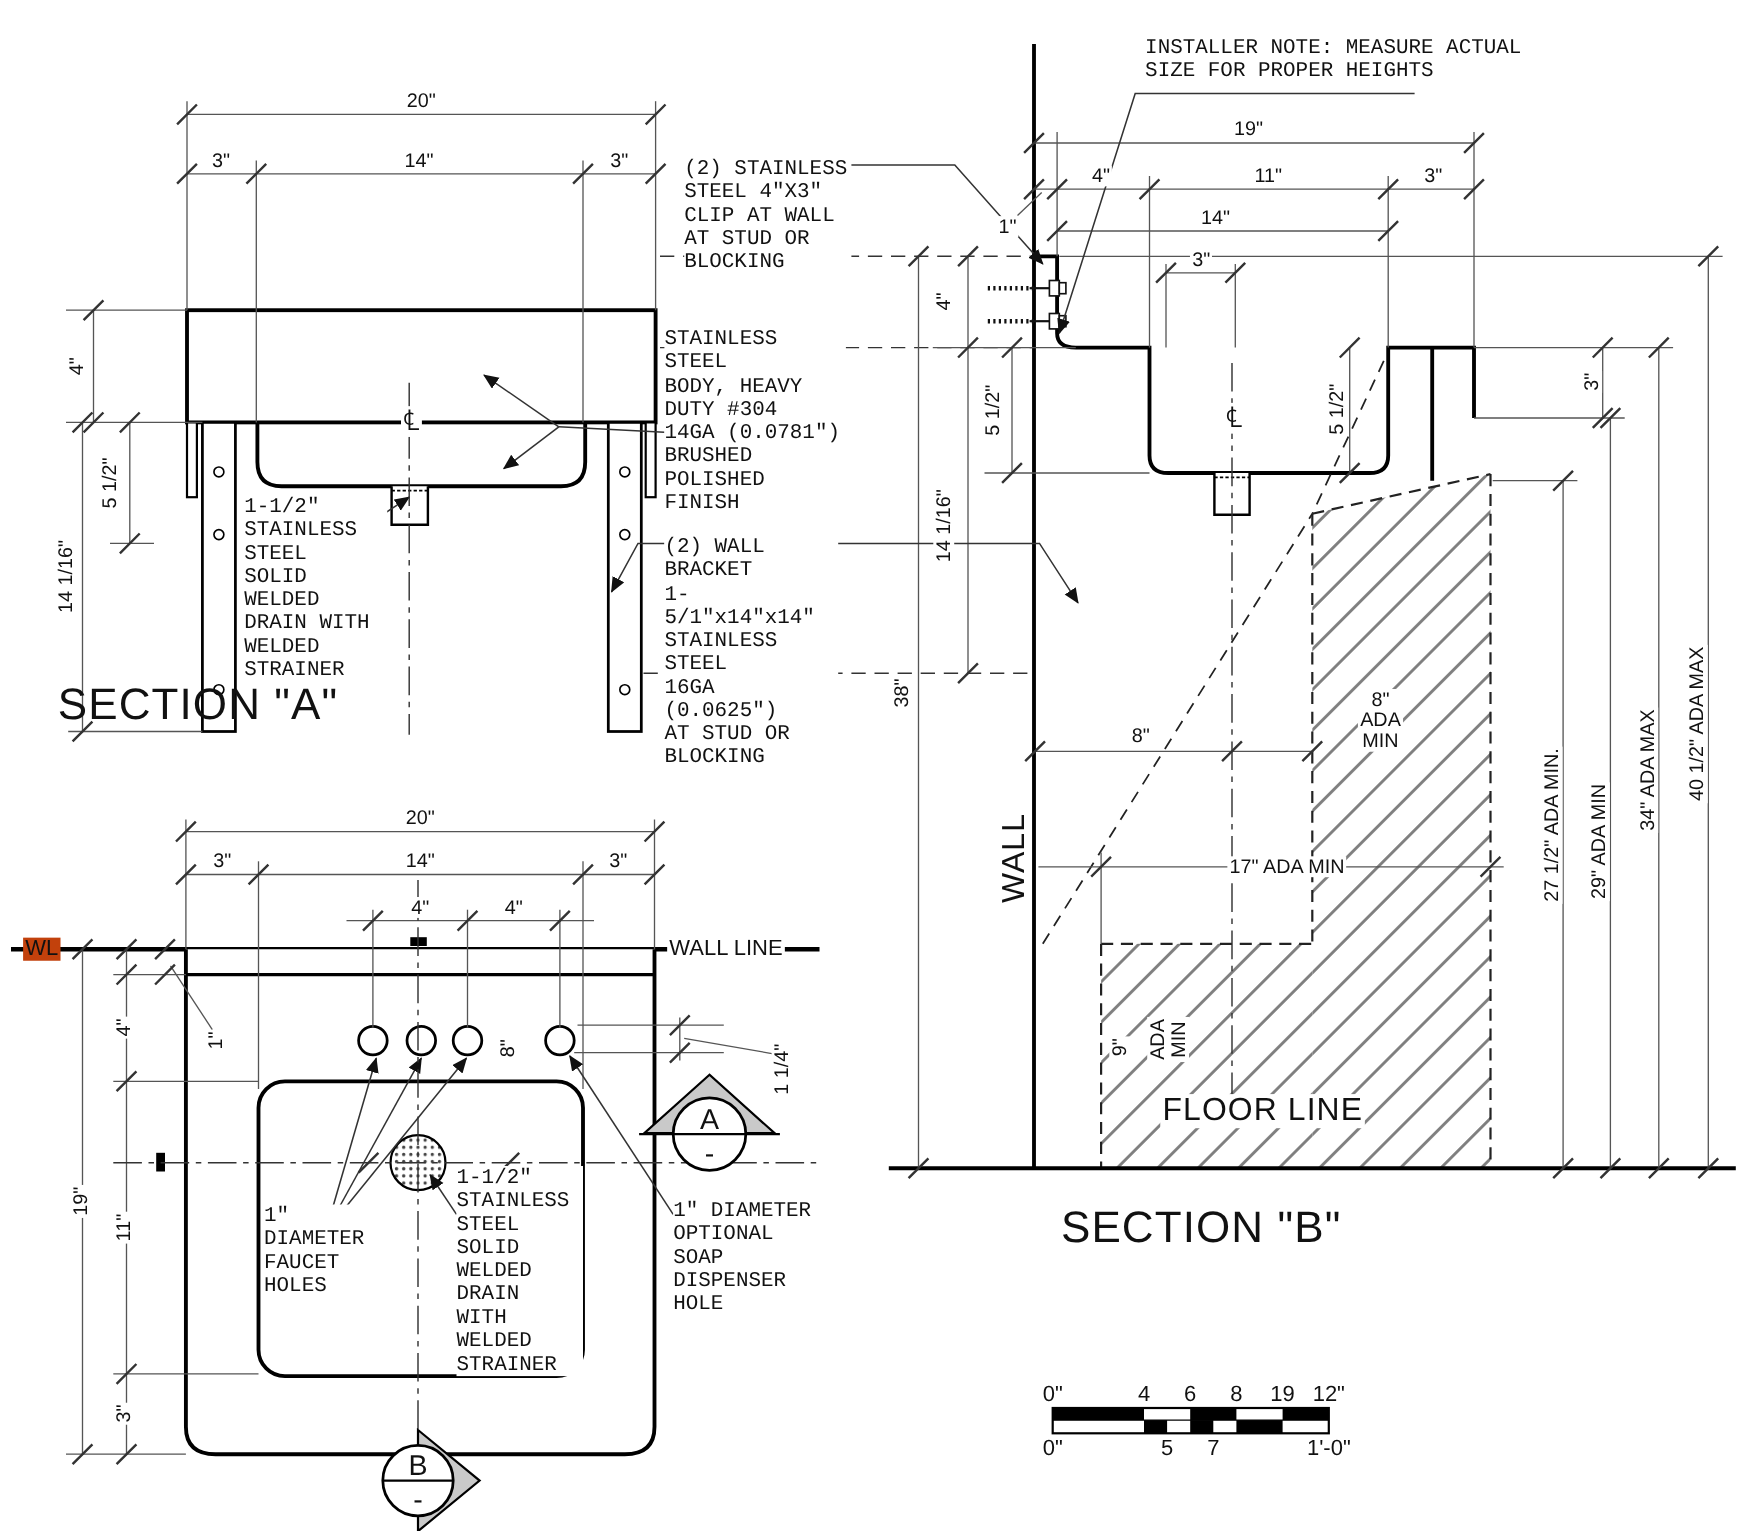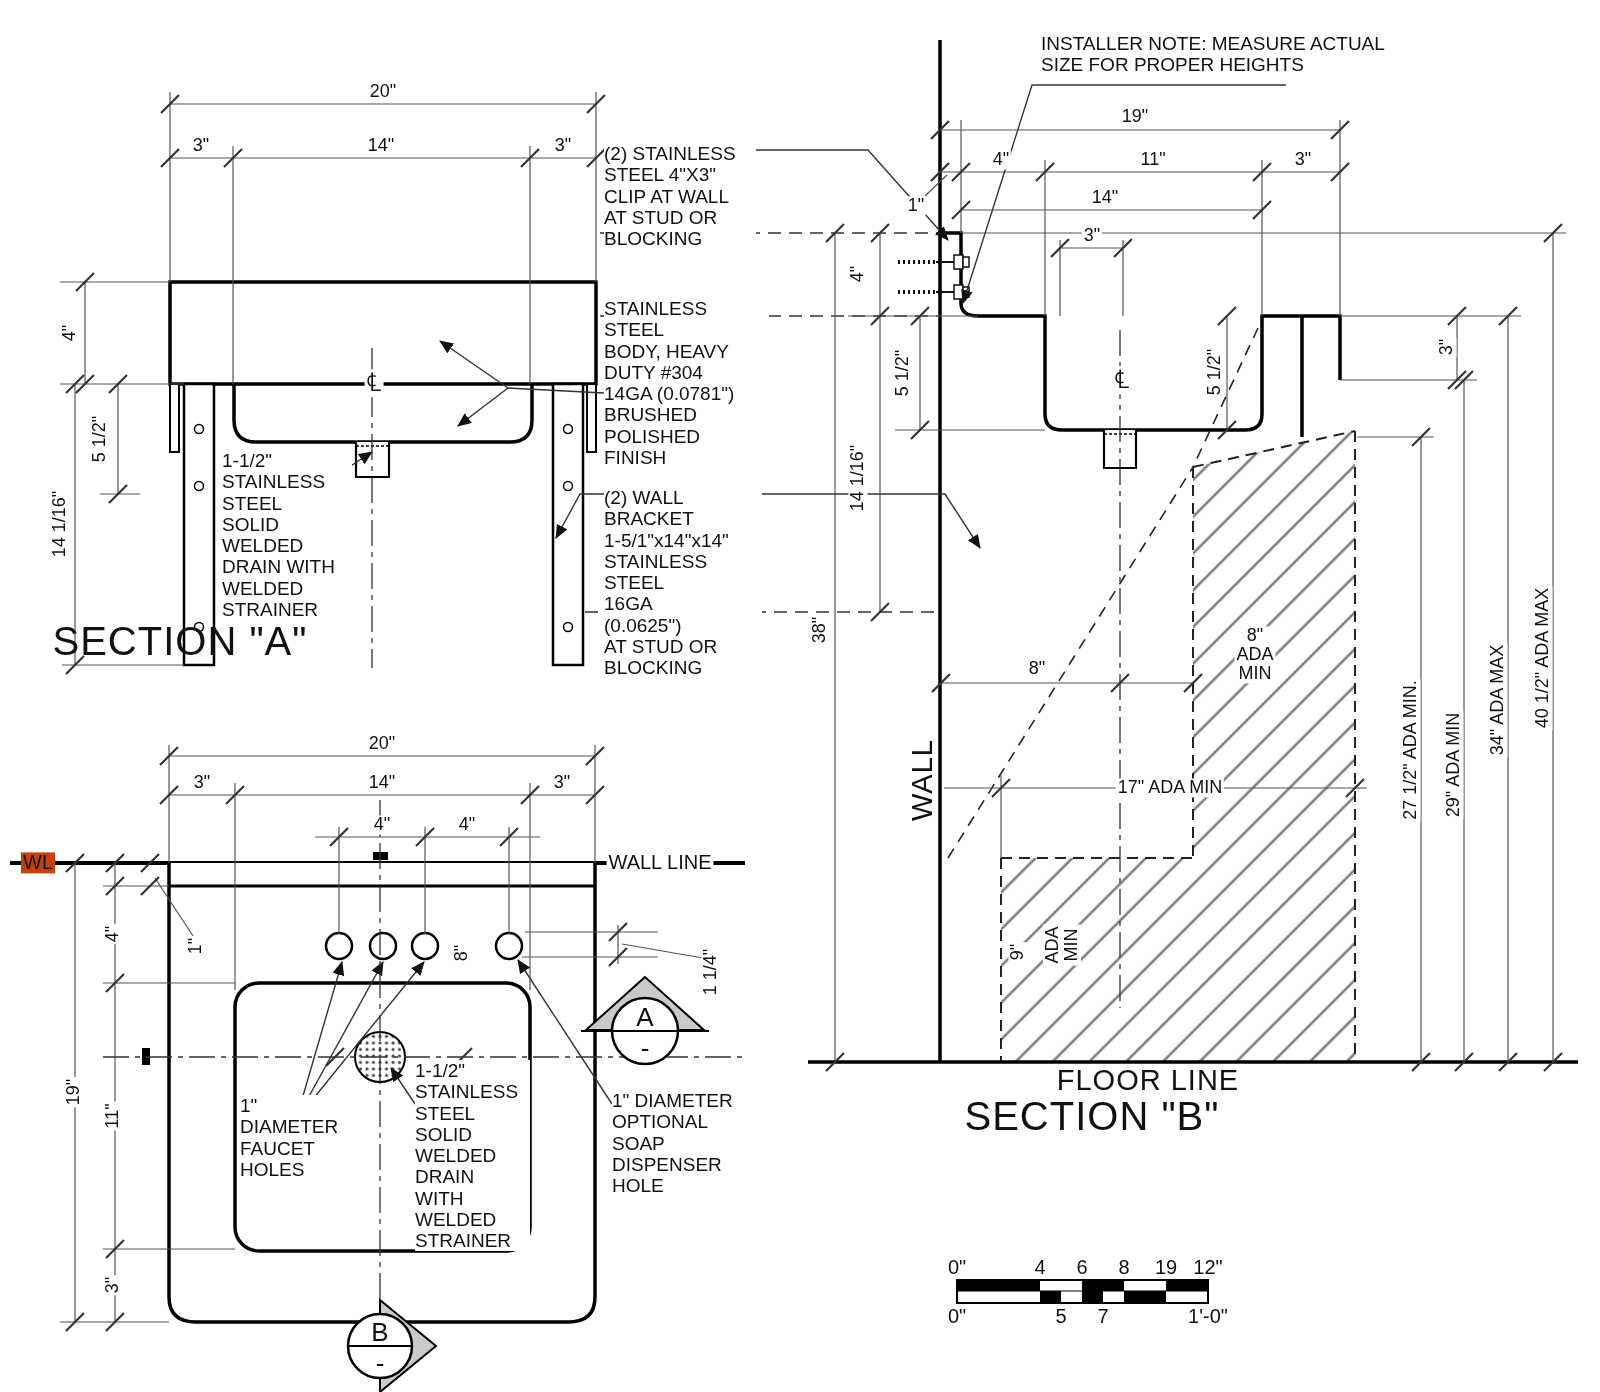--- a/index.html
+++ b/index.html
@@ -4,21 +4,21 @@
 <style>
   html,body{margin:0;padding:0;background:#fff;}
   .sheet{position:relative;width:1600px;height:1392px;background:#fff;overflow:hidden;
          font-family:"Liberation Sans",sans-serif;color:#111;}
   .sheet svg{position:absolute;left:0;top:0;}
   .lbl{position:absolute;transform:translate(-50%,-50%);font-size:18px;line-height:1.06;
        white-space:pre-line;text-align:center;background:#fff;padding:0 2px;color:#111;}
   .vlbl{position:absolute;transform:translate(-50%,-50%) rotate(-90deg);font-size:18px;
         line-height:1.06;white-space:pre;text-align:center;background:#fff;padding:0 2px;color:#111;}
   .note{position:absolute;font-size:19px;line-height:1.12;white-space:pre-line;text-align:left;
-        background:#fff;color:#111;}
+        background:#fff;color:#111;font-family:Liberation Mono, monospace;}
   .title{font-size:40px;background:transparent;letter-spacing:1px;white-space:nowrap;}
   .big{font-size:29px;letter-spacing:1px;}
   .mark{font-size:26px;background:transparent;}
   .sb{font-size:20px;background:transparent;}
   .clsym{font-size:26px;background:#fff;}
 </style>
 </head>
 <body>
 
 <div class="sheet">
@@ -271,21 +271,21 @@
 <div class="note" style="left:222px;top:450px;width:130px">1-1/2"
 STAINLESS
 STEEL
 SOLID
 WELDED
 DRAIN WITH
 WELDED
 STRAINER</div>
 <div class="lbl title" style="left:180px;top:641px">SECTION "A"</div>
 
-<div class="note" style="left:604px;top:143px;width:152px">(2) STAINLESS
+<div class="note" style="left:622px;top:143px;width:152px">(2) STAINLESS
 STEEL 4"X3"
 CLIP AT WALL
 AT STUD OR
 BLOCKING</div>
 <div class="note" style="left:604px;top:298px;width:165px">STAINLESS
 STEEL
 BODY, HEAVY
 DUTY #304
 14GA (0.0781")
 BRUSHED
@@ -323,21 +323,21 @@
 ADA
 MIN</div>
 <div class="vlbl" style="left:1018px;top:952px">9"</div>
 <div class="vlbl" style="left:1062px;top:945px;white-space:pre-line">ADA
 MIN</div>
 <div class="vlbl" style="left:1411px;top:750px">27 1/2" ADA MIN.</div>
 <div class="vlbl" style="left:1454px;top:765px">29" ADA MIN</div>
 <div class="vlbl" style="left:1498px;top:700px">34" ADA MAX</div>
 <div class="vlbl" style="left:1543px;top:658px">40 1/2" ADA MAX</div>
 <div class="vlbl big" style="left:922px;top:780px">WALL</div>
-<div class="lbl big" style="left:1148px;top:1080px">FLOOR LINE</div>
+<div class="lbl big" style="left:1148px;top:1010px">FLOOR LINE</div>
 <div class="lbl title" style="left:1092px;top:1116px">SECTION "B"</div>
 
 <div class="lbl" style="left:382px;top:744px">20"</div>
 <div class="lbl" style="left:202px;top:783px">3"</div>
 <div class="lbl" style="left:382px;top:783px">14"</div>
 <div class="lbl" style="left:562px;top:783px">3"</div>
 <div class="lbl" style="left:382px;top:825px">4"</div>
 <div class="lbl" style="left:467px;top:825px">4"</div>
 <div class="lbl sb" style="left:38px;top:863px;background:#c2410c">WL</div>
 <div class="lbl sb" style="left:660px;top:863px;background:#fff">WALL LINE</div>

